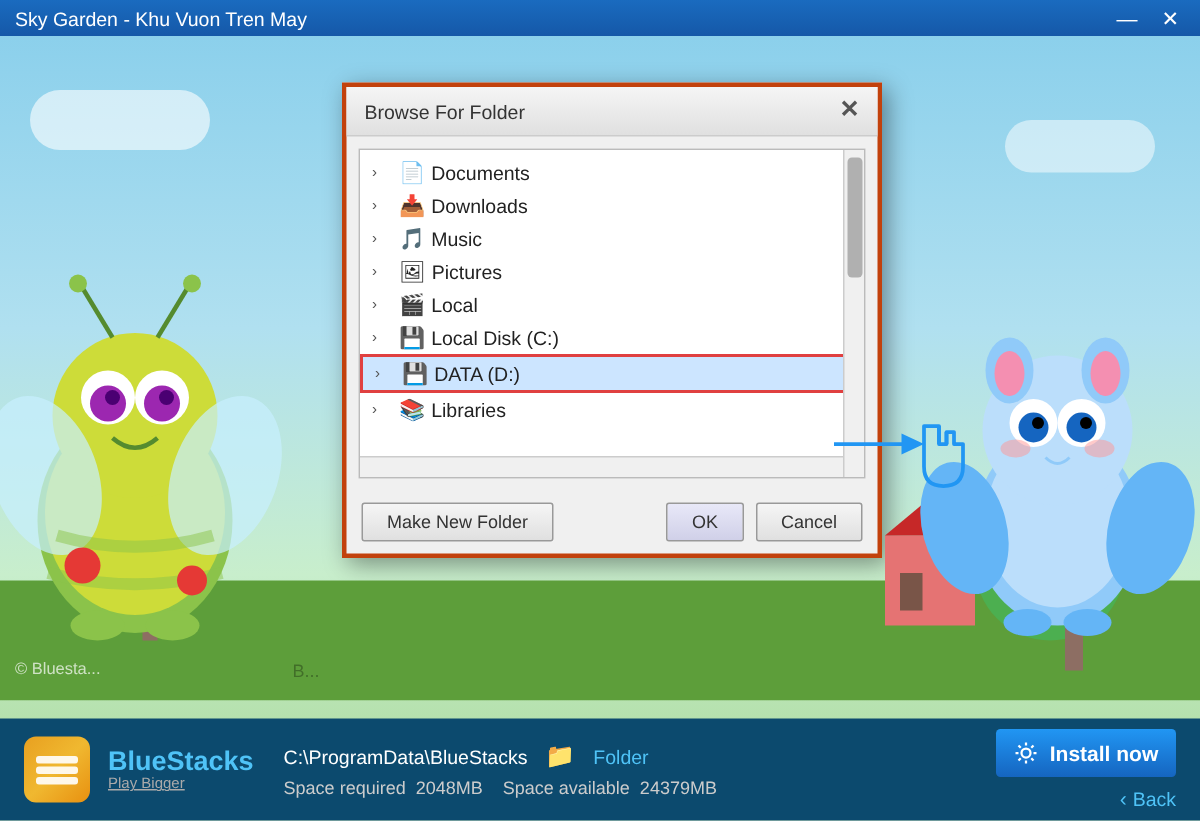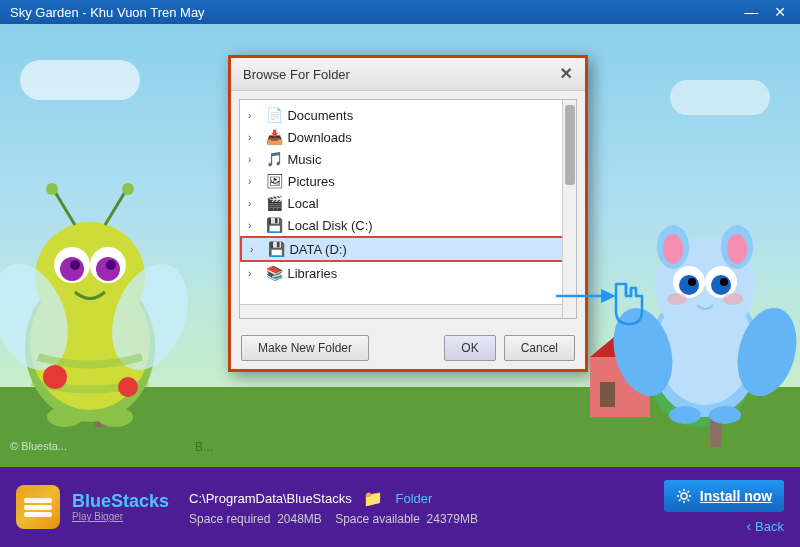--- a/index.html
+++ b/index.html
@@ -46,22 +46,22 @@
       font-size: 14px;
       cursor: pointer;
       padding: 0 4px;
       line-height: 1;
     }
 
     
     .bottombar {
       position: absolute;
       bottom: 0; left: 0; right: 0;
-      height: 80px;
-      background: #4c1d95;
+      height: 68px;
+      background: #0c4a6e;
       display: flex;
       align-items: center;
       padding: 0 16px;
       z-index: 10;
       gap: 12px;
     }
     .bluestacks-logo {
       width: 44px;
       height: 44px;
       background: linear-gradient(135deg, #e8a020 0%, #f0b830 50%, #e89010 100%);
@@ -140,21 +140,20 @@
       padding: 8px 4px;
       font-size: 14px;
       font-weight: 600;
       border-radius: 3px;
       cursor: pointer;
       display: flex;
       align-items: center;
       gap: 8px;
       min-width: 120px;
       justify-content: center;
-      text-decoration: underline;
     }
     .back-row {
       display: flex;
       align-items: center;
       gap: 4px;
       cursor: pointer;
     }
     .back-arrow {
       color: #4fc3f7;
       font-size: 14px;

